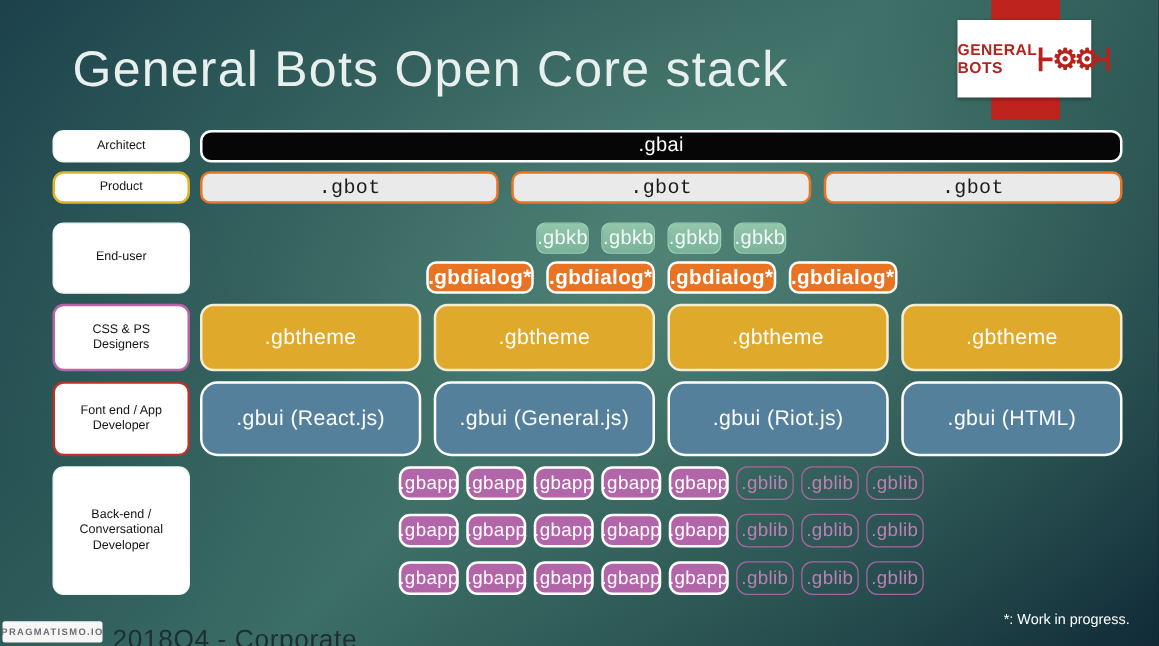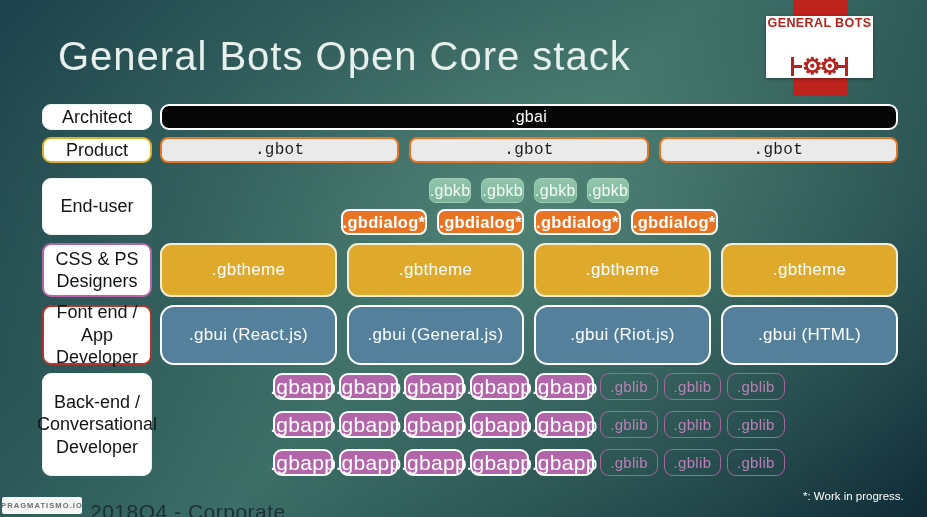--- a/index.html
+++ b/index.html
@@ -11,38 +11,38 @@
       linear-gradient(133deg,#1d424c 0%,#2b5757 30%,#3b6e66 50%,#2a5553 68%,#112c38 100%);
   }
   .title{
     position:absolute;left:58px;top:34px;
     font-size:40px;font-weight:400;letter-spacing:1px;color:#e7f0ed;
   }
   
   .logo-ribbon{position:absolute;left:793px;top:0;width:55px;height:96px;background:#bf231d;}
   .logo-card{
     position:absolute;left:766px;top:16px;width:107px;height:62px;background:#fff;
-    display:flex;flex-direction:column;align-items:center;justify-content:space-between;gap:1px;
+    display:flex;align-items:center;justify-content:flex-start;gap:1px;
     box-shadow:0 1px 3px rgba(0,0,0,.4);
   }
   .logo-title{color:#b5231d;font-weight:bold;font-size:12.5px;letter-spacing:.4px;}
   .logo-gears{display:flex;align-items:center;}
   .gear-glyphs{font-size:23px;line-height:1;color:#b5231d;letter-spacing:-3px;font-weight:bold;}
   .gear-end{width:11px;height:3px;background:#b5231d;position:relative;}
   .gear-end::before{content:"";position:absolute;width:3px;height:19px;background:#b5231d;top:-8px;}
   .gear-end.left::before{left:0;}
   .gear-end.right::before{right:0;}
 
   
   .stack{position:absolute;left:42px;top:104px;width:856px;display:flex;flex-direction:column;}
   .row{display:flex;align-items:stretch;gap:8px;}
   .row-label{
     flex:0 0 110px;width:110px;box-sizing:border-box;background:#fff;border-radius:9px;
     display:flex;align-items:center;justify-content:center;text-align:center;
-    font-size:18px;line-height:1.25;color:#141414;padding:2px 5px;white-space:pre-line;
+    font-size:10px;line-height:1.25;color:#141414;padding:2px 5px;white-space:pre-line;
     border:1.5px solid #eef5f1;
   }
   .row-label.gold{border:2px solid #e2b22c;}
   .row-label.purple{border:2px solid #b565a7;}
   .row-label.red{border:2px solid #b5332a;}
   .row-content{flex:1;display:flex;gap:10px;min-width:0;}
   .row-content-col{flex:1;display:flex;flex-direction:column;min-width:0;align-items:center;}
   .subrow{display:flex;gap:10px;}
   .box{
     flex:1;display:flex;align-items:center;justify-content:center;
@@ -61,21 +61,21 @@
 
   .gbai{background:#060606;border:2px solid #fff;color:#fff;font-size:16px;border-radius:9px;}
   .gbot{background:#eaeaea;border:2px solid #e87425;color:#1c1c1c;font-size:16px;font-family:Liberation Mono, monospace;}
   .gbkb{
     background:linear-gradient(180deg,#93c6ab 0%,#7ab399 100%);
     border:1px solid #9ecdb4;color:#f3faf6;font-size:16px;border-radius:7px;
   }
   .gbdialog{background:#e87423;border:2px solid #fff;color:#fff;font-size:16.5px;font-weight:600;}
   .gbtheme{background:#dfa92b;border:2px solid #f6ecd3;color:#fff;font-size:17px;border-radius:11px;}
   .gbui{background:#54809b;border:2px solid #fff;color:#fdfdfd;font-size:17px;border-radius:14px;}
-  .gbapp{background:#b266a9;border:2.5px solid #fff;color:#fff;font-size:21px;border-radius:9px;}
+  .gbapp{background:#b266a9;border:2.5px solid #fff;color:#fff;font-size:15px;border-radius:9px;}
   .gblib{background:transparent;border:1.5px solid #a765a0;color:#bd7fb4;font-size:15px;border-radius:9px;}
 
   
   .badge{
     position:absolute;left:2px;top:497px;width:80px;height:17px;background:#f6f6f6;border-radius:2px;
     display:flex;align-items:center;justify-content:center;
     font-size:7.5px;letter-spacing:1.1px;color:#6b6f73;font-weight:bold;
   }
   .caption{position:absolute;left:90px;top:500px;font-size:21px;color:#1d2e34;letter-spacing:.5px;}
   .footnote{position:absolute;left:803px;top:490px;font-size:11.5px;color:#fff;}

